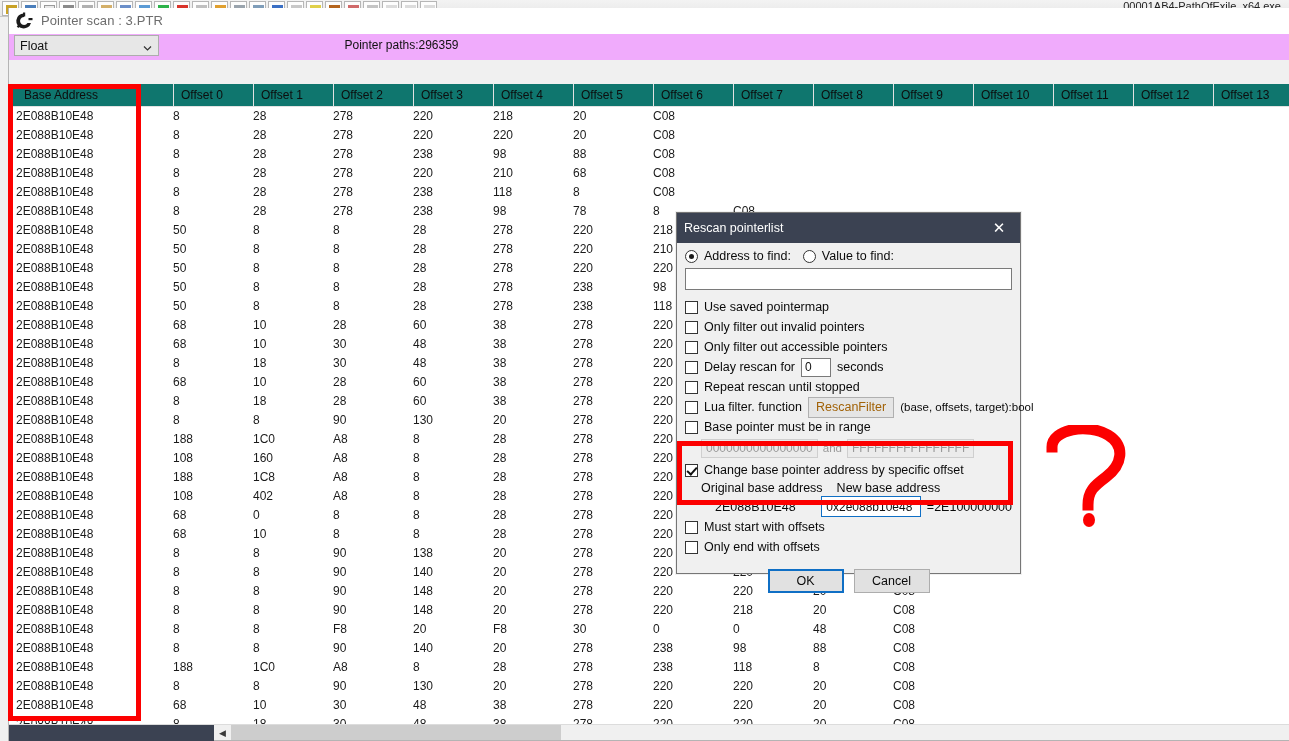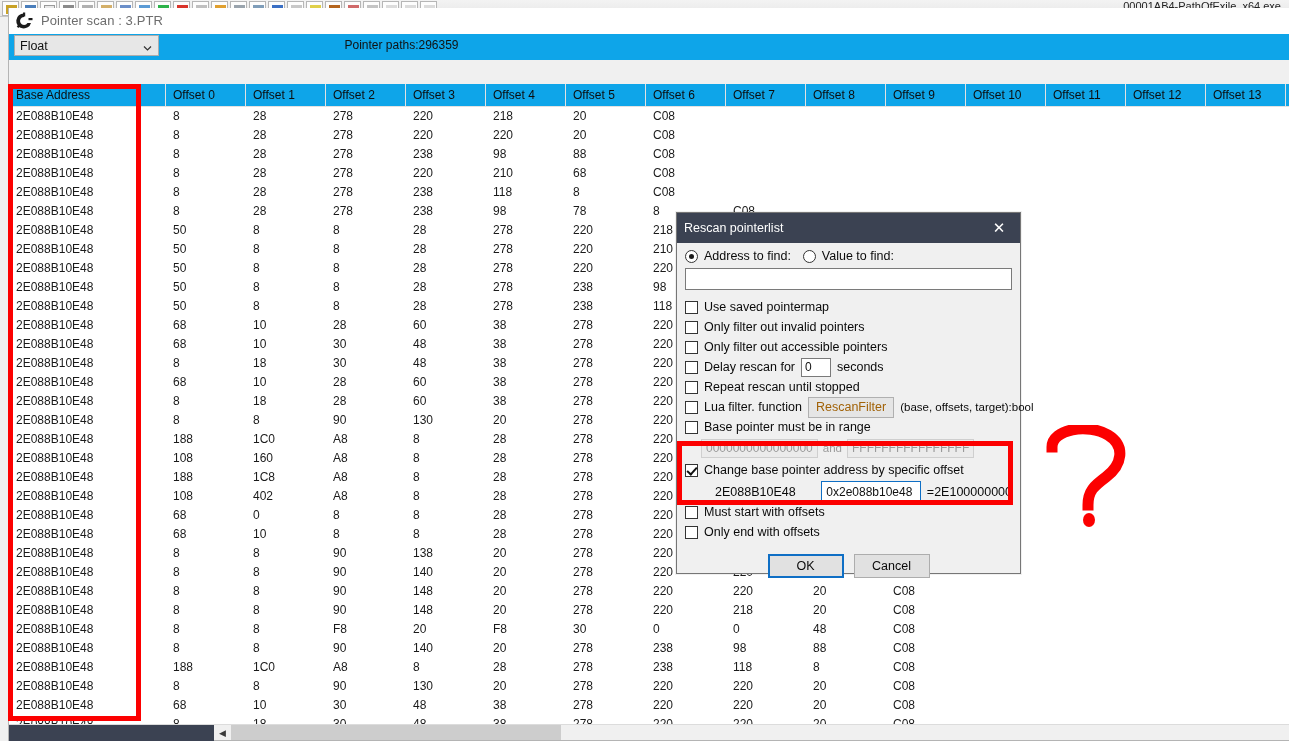--- a/index.html
+++ b/index.html
@@ -61,21 +61,21 @@
   }
   .ps-menubar {
     height: 24px; background: #f0f0f0; display: flex; align-items: center;
     padding-left: 8px; gap: 16px;
   }
   .menu-item {
     font-size: 12.5px; color: #0b0b0b; padding: 2px 2px; cursor: default;
     font-family: "Liberation Sans", sans-serif;
   }
 
-  .ps-subbar { height: 26px; position: relative; background: #0ea5e9; }
+  .ps-subbar { height: 26px; position: relative; background: #f0abfc; }
   .type-combo {
     position: absolute; left: 5px; top: 1px; width: 145px; height: 21px;
     background: #e7e7e7; border: 1px solid #adadad;
     display: flex; align-items: center; padding-left: 5px;
     font-size: 12.5px; color: #111;
   }
   .combo-arrow {
     position: absolute; right: 6px; top: 50%; transform: translateY(-50%);
     width: 9px; height: 9px;
   }
@@ -84,22 +84,23 @@
     text-align: center; font-size: 12px; color: #111;
     padding-right: 495px;
   }
 
   
   .lv {
     position: absolute; left: 0; top: 76px; width: 1281px; height: 645px;
     background: #ffffff; overflow: hidden;
   }
   .lv-header {
-    display: flex; height: 23px; background: #0ea5e9;
+    display: flex; height: 23px; background: #0f766e;
     border-bottom: 1px solid #e2e2e2;
+    padding-left: 8px;
   }
   .lv-header .hcell {
     font-size: 12px; color: #0d0d0d; padding: 4px 0 0 7px;
     border-right: 1px solid #e2e2e2; flex: 0 0 auto;
     white-space: nowrap; overflow: hidden;
     font-family: "Liberation Sans", sans-serif;
   }
   .lv-body { position: relative; }
   .lv-row { display: flex; height: 19px; }
   .lv-row .cell {
@@ -1016,20 +1017,24 @@
         <span class="range-input">0000000000000000</span>
         <span class="and-lbl">and</span>
         <span class="range-input">FFFFFFFFFFFFFFFF</span>
       </div>
 
       <div class="cbp-block">
         <div class="cb-row">
           <span class="cb on"></span>
           <span class="lbl">Change base pointer address by specific offset</span>
         </div>
+        <div class="cbp-heads">
+          <span>Original base address</span>
+          <span>New base address</span>
+        </div>
         <div class="cbp-values">
           <span class="orig-addr">2E088B10E48</span>
           <span class="new-addr-input">0x2e088b10e48</span>
           <span class="eq-result">=2E100000000</span>
         </div>
       </div>
 
       <div class="cb-row">
         <span class="cb"></span>
         <span class="lbl">Must start with offsets</span>

